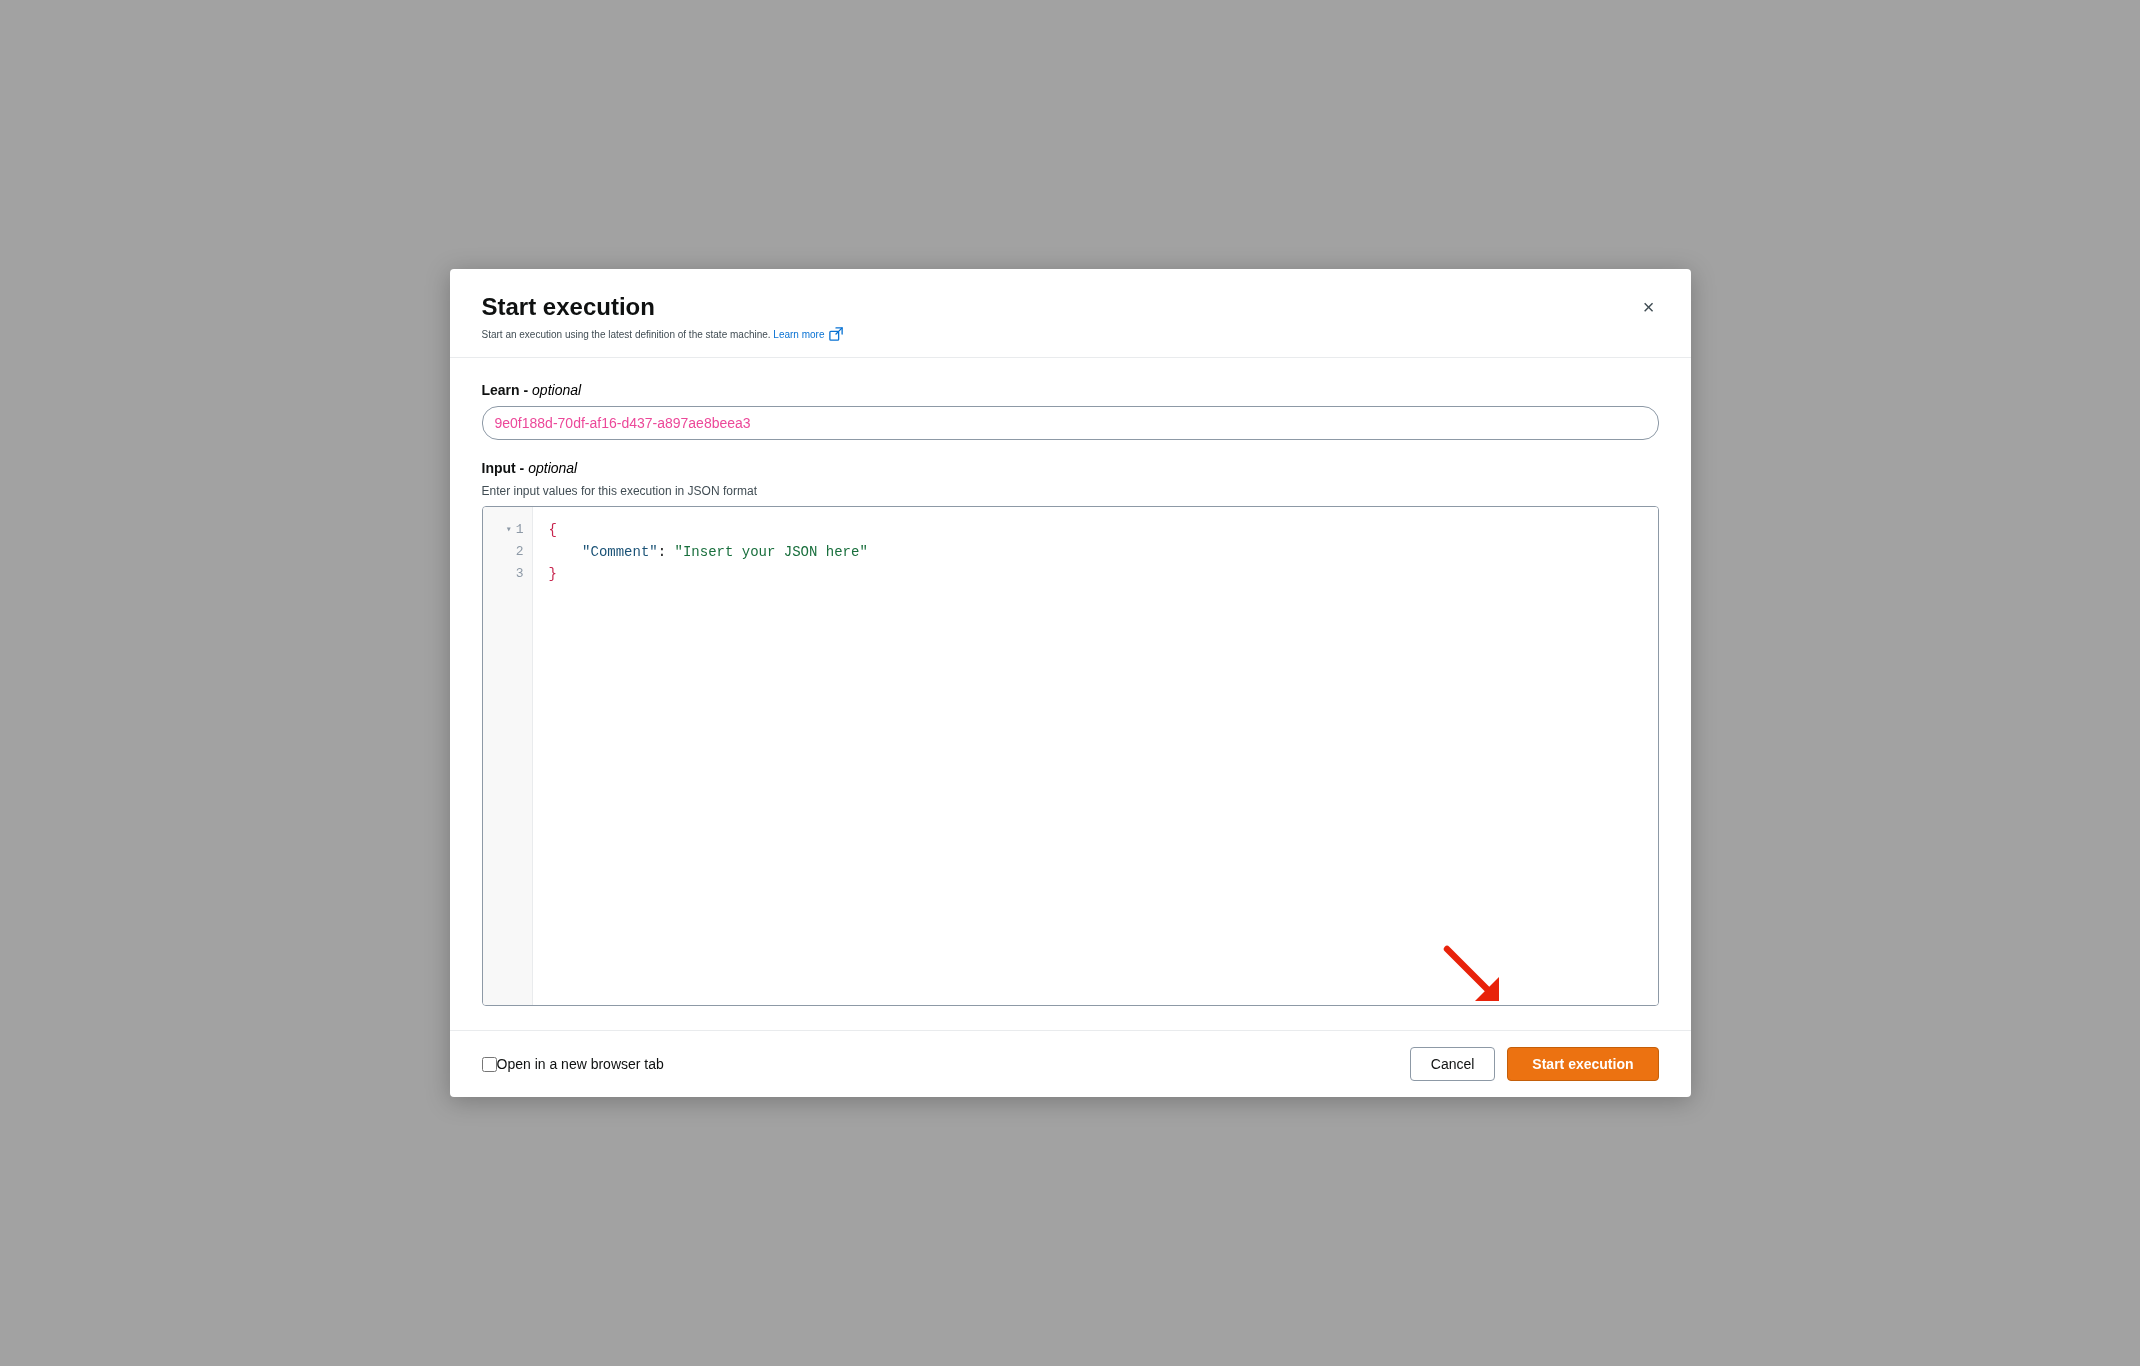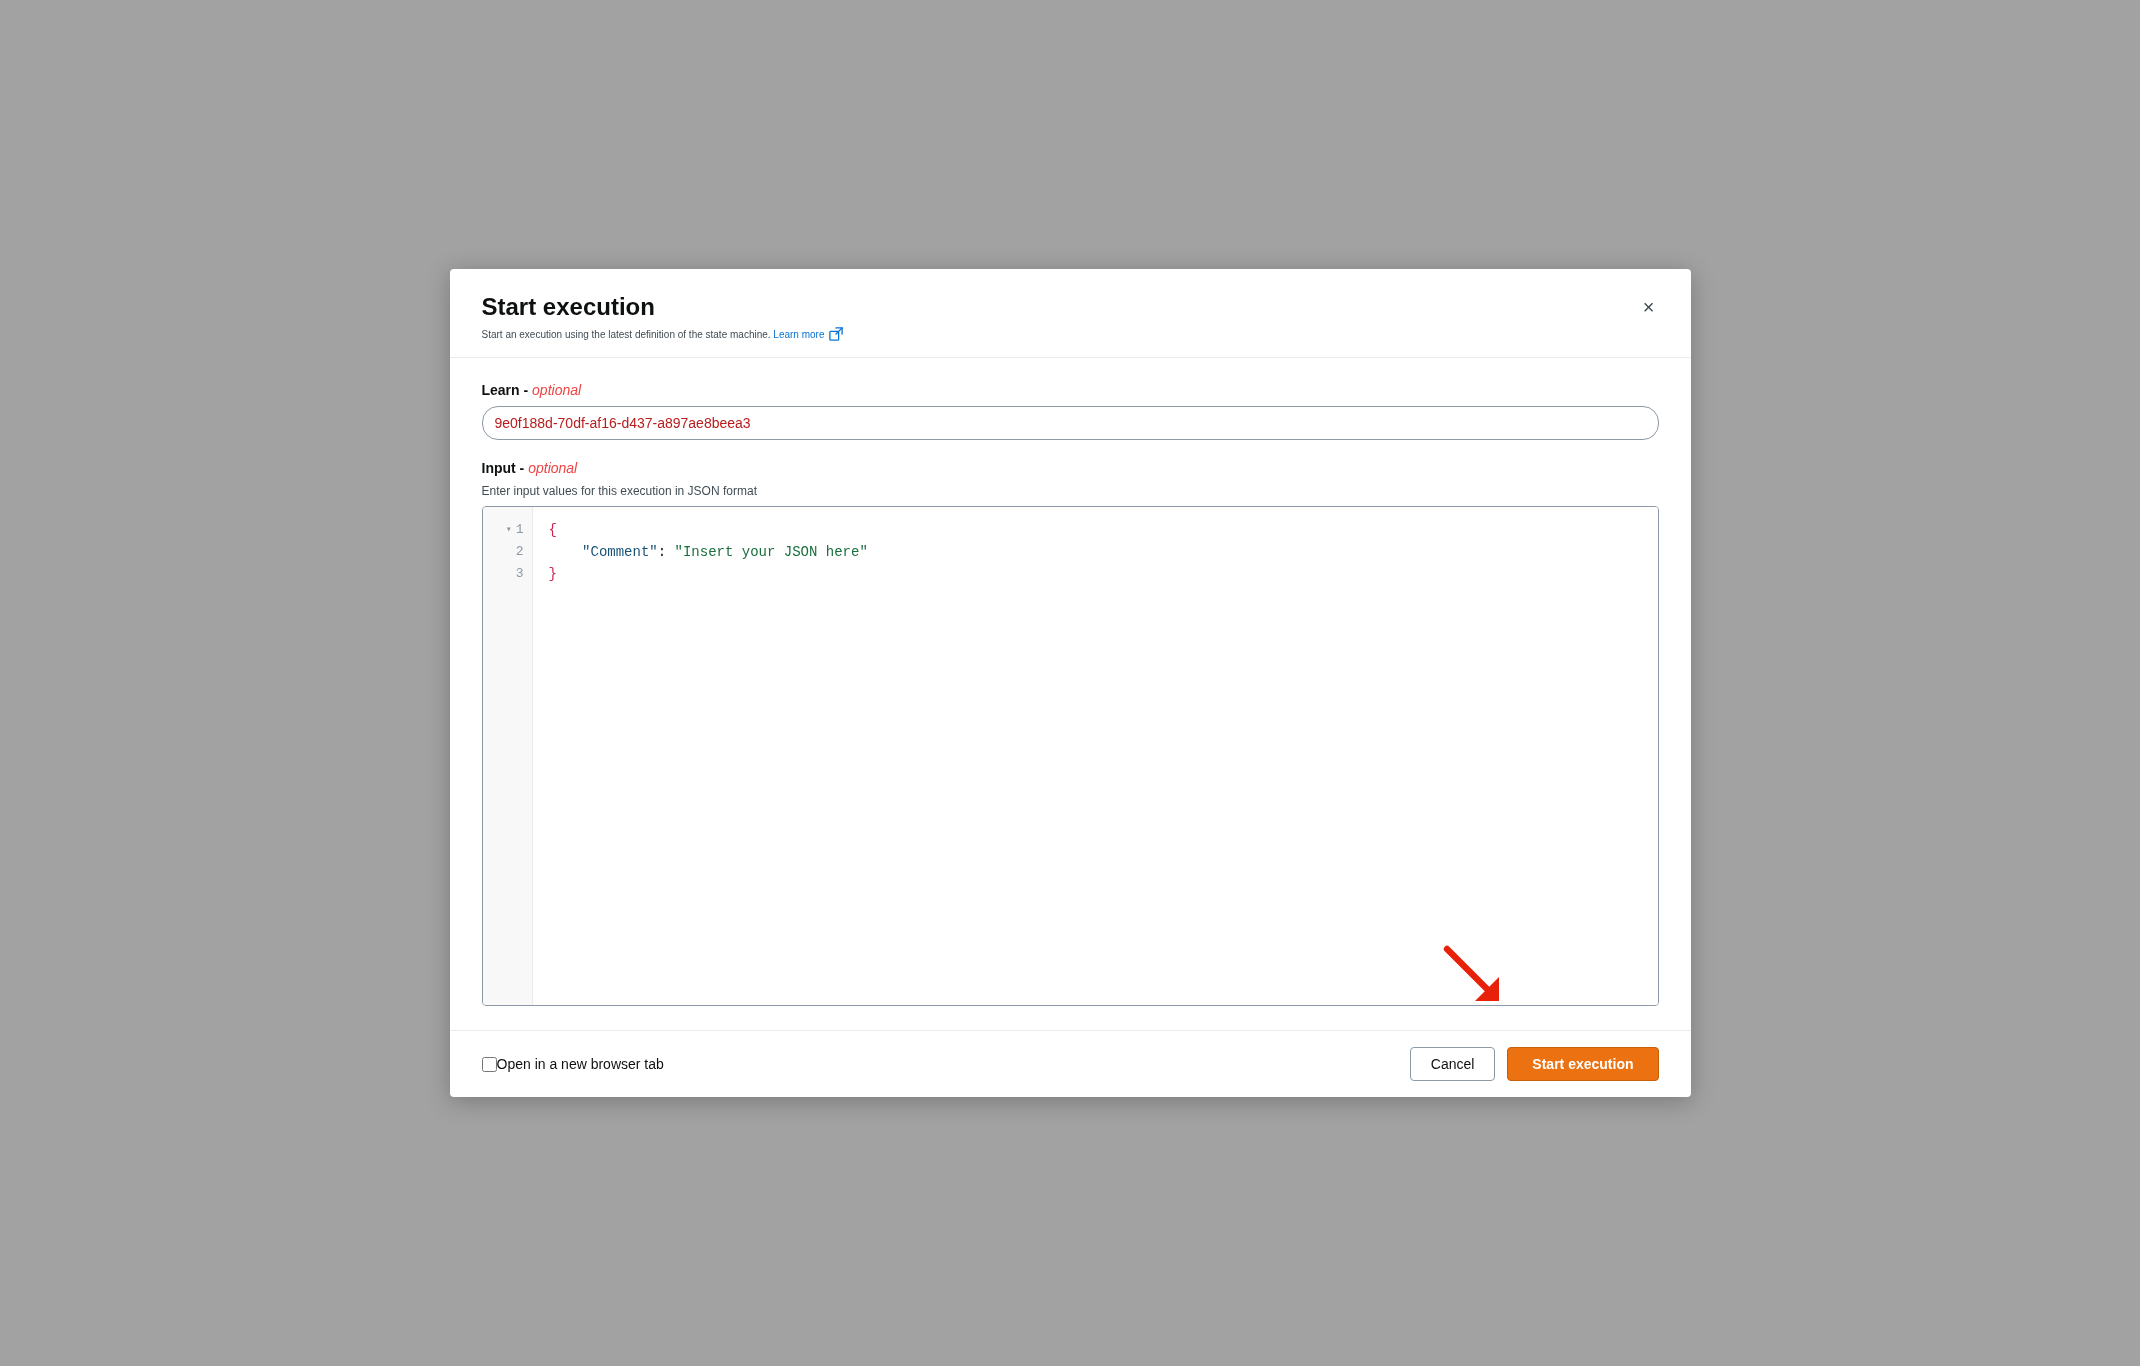--- a/index.html
+++ b/index.html
@@ -92,31 +92,31 @@
     .field-label {
       font-size: 14px;
       font-weight: 700;
       color: #0f1111;
       margin-bottom: 8px;
     }
 
     .field-label em {
       font-weight: 400;
       font-style: italic;
-      color: #ef4444;
+      color: #000000;
     }
 
     .name-input {
       width: 100%;
       padding: 8px 12px;
       font-size: 14px;
       border: 1px solid #8d99a6;
       border-radius: 16px;
       outline: none;
-      color: #b91c1c;
+      color: #ec4899;
       font-family: inherit;
     }
 
     .input-section {
       margin-top: 20px;
     }
 
     .input-description {
       font-size: 12px;
       color: #414d54;

